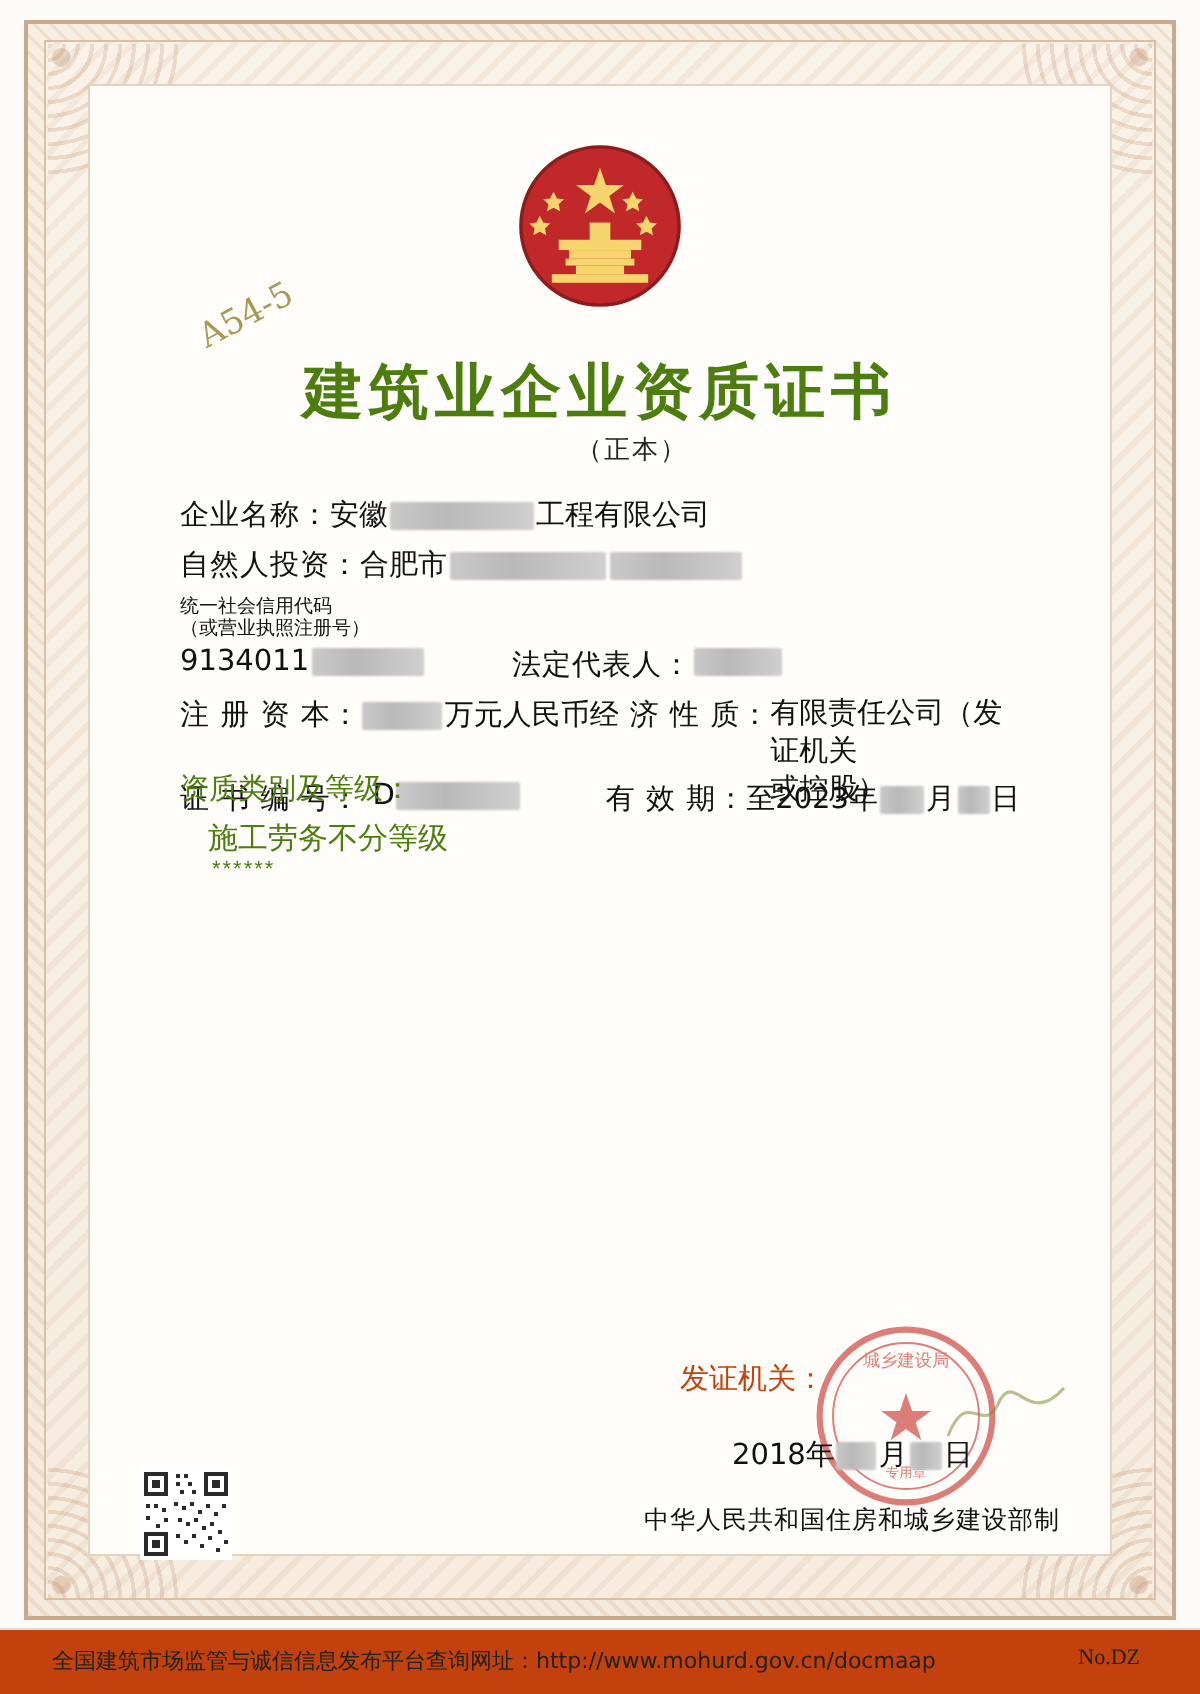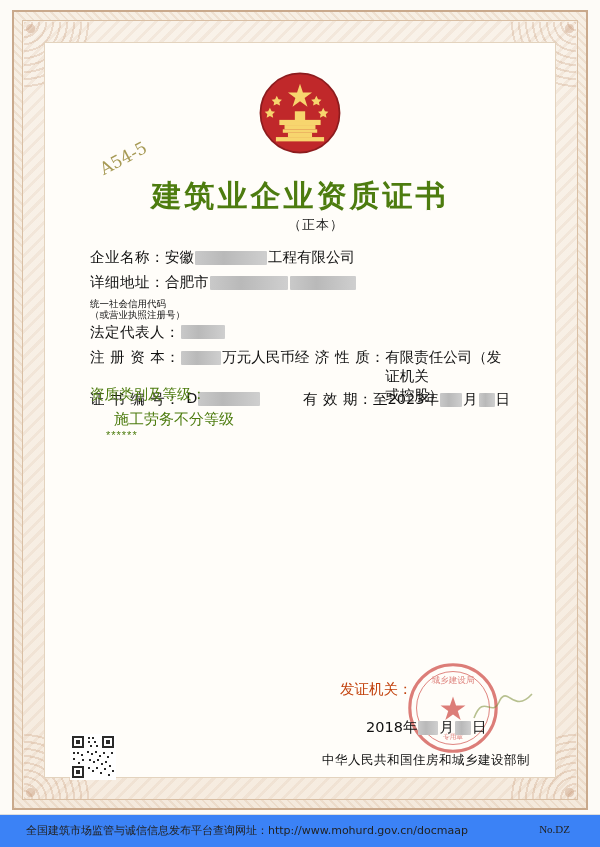--- a/index.html
+++ b/index.html
@@ -136,21 +136,21 @@
   }
 
   .qual-block {
     position: absolute;
     left: 90px;
     top: 385px;
     font-family: Liberation Sans, sans-serif;
     color: #4d7c0f;
   }
   .qual-title { font-size: 14.5px; }
-  .qual-item { font-size: 15px; margin-top: 6px; margin-left: 24px; }
+  .qual-item { font-size: 15px; margin-top: 6px; margin-left: 14px; }
   .qual-stars { font-size: 11px; margin-left: 16px; letter-spacing: 1px; }
 
   
   .issuer {
     position: absolute;
     left: 340px;
     top: 680px;
     font-family: "DejaVu Sans", sans-serif;
     font-size: 14.5px;
     color: #c2410c;
@@ -207,21 +207,21 @@
     top: 686px;
     width: 66px; height: 40px;
     opacity: 0.55;
   }
 
   
   .bottom-strip {
     position: absolute;
     left: 0; right: 0; bottom: 0;
     height: 32px;
-    background: #3b82f6;
+    background: #c2410c;
     border-top: 1px solid #ddd;
   }
   .strip-left {
     position: absolute;
     left: 26px; top: 8px;
     font-family: "DejaVu Sans", sans-serif;
     font-size: 11px;
     color: #222;
   }
   .strip-right {
@@ -271,34 +271,37 @@
   <div class="fields">
 
     <div class="row">
       <span class="lbl">企业名称：</span>
       <span class="val">
         <span>安徽</span><span class="redact" style="width:72px"></span><span>工程有限公司</span>
       </span>
     </div>
 
     <div class="row">
-      <span class="lbl">详细地址：</span>
+      <span class="lbl">自然人投资：</span>
       <span class="val">
         <span>合肥市</span><span class="redact" style="width:78px"></span><span class="redact" style="width:66px"></span>
       </span>
     </div>
 
     <div class="row" style="align-items:center;margin-top:4px;">
       <span class="small-lbl">
         <span>统一社会信用代码</span><br>
         <span>（或营业执照注册号）</span>
       </span>
     </div>
 
     <div class="row" style="margin-top:-2px">
+      <span class="val" style="width:166px">
+        <span>9134011</span><span class="redact" style="width:56px"></span>
+      </span>
       <span class="lbl">法定代表人：</span>
       <span class="val"><span class="redact" style="width:44px"></span></span>
     </div>
 
     <div class="row">
       <span class="lbl" style="width:104px">注 册 资 本：</span>
       <span class="val" style="width:126px"><span class="redact" style="width:40px"></span><span>万元人民币</span></span>
       <span class="lbl">经 济 性 质：</span>
       <span class="val" style="white-space:normal;width:150px;line-height:19px">
         <span>有限责任公司（发证机关</span><br>

